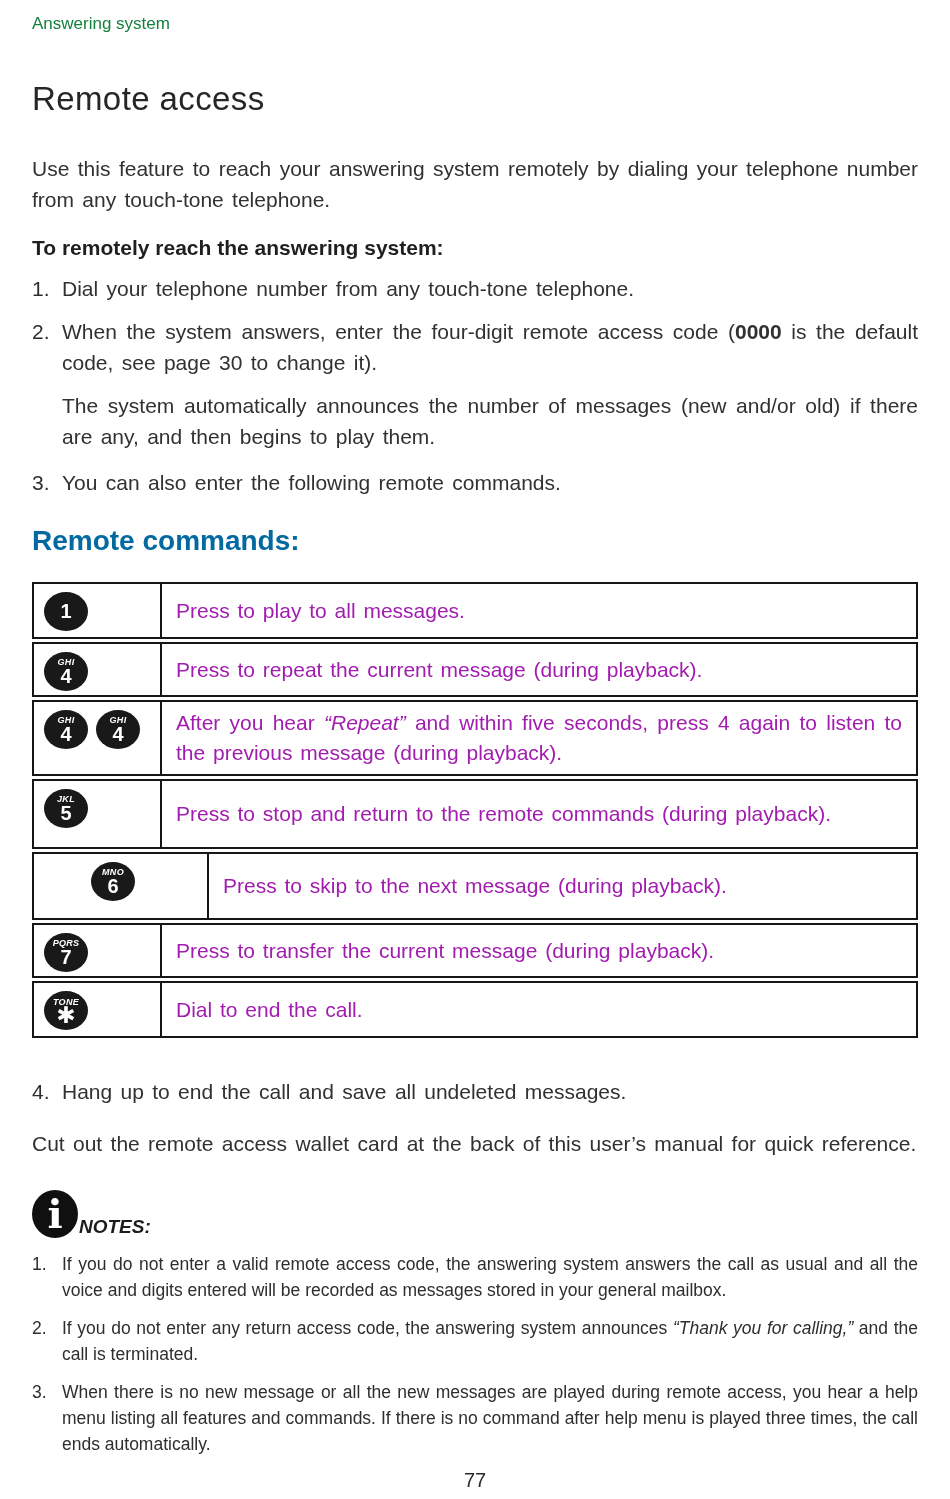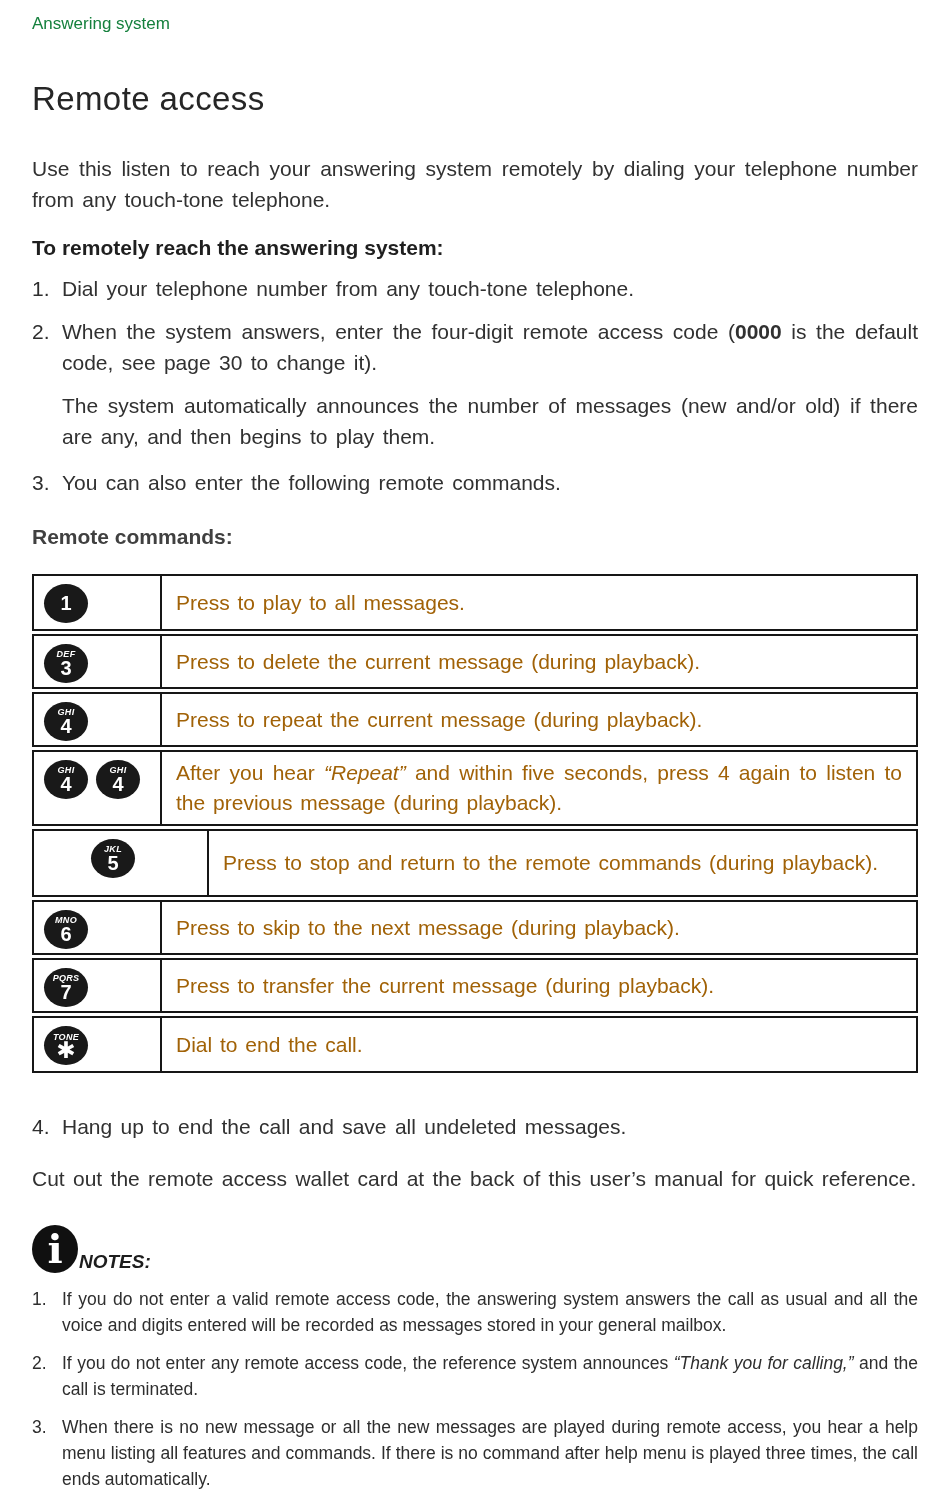--- a/index.html
+++ b/index.html
@@ -20,21 +20,21 @@
   .intro { margin-top:35px; }
 
   .subheading { margin-top:21px; font-size:21px; font-weight:700; color:#1f1f1f; }
 
   .steps { margin-top:13px; }
   .step { display:flex; margin-bottom:12px; font-size:21px; line-height:31px; }
   .step-num { width:30px; flex:none; }
   .step-body { flex:1; text-align:justify; word-spacing:2.5px; color:#313131; }
   .step-extra { margin:0 0 15px 30px; }
 
-  .rc-label { margin-top:27px; font-size:21px; font-weight:700; color:#404040; }
+  .rc-label { margin-top:27px; font-size:28px; font-weight:700; color:#0369a1; }
 
   .cmd-table { margin-top:25px; display:flex; flex-direction:column; gap:3px; }
   .trow { display:flex; border:2px solid #161616; min-height:55px; background:#fff; }
   .trow:first-child { min-height:57px; }
   .trow:nth-child(4) { min-height:70px; }
   .trow:nth-child(5) { min-height:68px;padding-left:47px; }
   .trow:last-child { min-height:57px; }
   .tkey {
     width:128px; flex:none; border-right:2px solid #161616;
     display:flex; align-items:flex-start; gap:8px; padding:8px 0 0 10px;
@@ -42,21 +42,21 @@
   .key {
     width:44px; height:39px; background:#191919; border-radius:50%;
     color:#ffffff; display:flex; flex-direction:column;
     align-items:center; justify-content:center; flex:none;
   }
   .key-letters { font-size:9px; font-weight:700; font-style:italic; line-height:9px; letter-spacing:0.3px; }
   .key-letters:empty { display:none; }
   .key-digit { font-size:20px; font-weight:700; line-height:19px; }
   .key-star .key-digit { font-size:23px; line-height:17px; }
   .ttext { flex:1; display:flex; align-items:center; padding:6px 14px; }
-  .ttext p { font-size:21px; line-height:30px; text-align:justify; word-spacing:2px; color:#a16207; }
+  .ttext p { font-size:21px; line-height:30px; text-align:justify; word-spacing:2px; color:#a21caf; }
 
   .step4 { margin-top:38px; }
   .outro { margin-top:21px; }
 
   .notes-header { margin-top:31px; display:flex; align-items:flex-end; }
   .info-icon {
     width:46px; height:48px; background:#101010; border-radius:50%;
     color:#ffffff; font-family:"DejaVu Serif","Liberation Serif",serif;
     font-weight:700; font-size:40px; line-height:44px;
     display:flex; align-items:center; justify-content:center; flex:none;
@@ -72,21 +72,21 @@
 </style>
 </head>
 <body>
 
 <div class="page">
 
   <div class="doc-header">Answering system</div>
 
   <h1 class="title">Remote access</h1>
 
-  <p class="body-text intro">Use this listen to reach your answering system remotely by dialing your telephone number from any touch-tone telephone.</p>
+  <p class="body-text intro">Use this feature to reach your answering system remotely by dialing your telephone number from any touch-tone telephone.</p>
 
   <div class="subheading">To remotely reach the answering system:</div>
 
   <div class="steps">
     <div class="step">
       <span class="step-num">1.</span>
       <span class="step-body">Dial your telephone number from any touch-tone telephone.</span>
     </div>
     <div class="step">
       <span class="step-num">2.</span>
@@ -108,31 +108,20 @@
         <span class="key">
 
           <span class="key-digit">1</span>
         </span>
       </div>
       <div class="ttext">
           <p>Press to play to all messages.</p>
         </div>
     </div>
 
-    <div class="trow">
-      <div class="tkey">
-        <span class="key">
-          <span class="key-letters">DEF</span>
-          <span class="key-digit">3</span>
-        </span>
-      </div>
-      <div class="ttext">
-          <p>Press to delete the current message (during playback).</p>
-        </div>
-    </div>
 
     <div class="trow">
       <div class="tkey">
         <span class="key">
           <span class="key-letters">GHI</span>
           <span class="key-digit">4</span>
         </span>
       </div>
       <div class="ttext">
           <p>Press to repeat the current message (during playback).</p>
@@ -217,21 +206,21 @@
     <span class="notes-label">NOTES:</span>
   </div>
 
   <div class="notes">
     <div class="note">
       <span class="note-num">1.</span>
       <span class="note-body">If you do not enter a valid remote access code, the answering system answers the call as usual and all the voice and digits entered will be recorded as messages stored in your general mailbox.</span>
     </div>
     <div class="note">
       <span class="note-num">2.</span>
-      <span class="note-body"><span>If you do not enter any remote access code, the reference system announces </span><i>“Thank you for calling,”</i><span> and the call is terminated.</span></span>
+      <span class="note-body"><span>If you do not enter any return access code, the answering system announces </span><i>“Thank you for calling,”</i><span> and the call is terminated.</span></span>
     </div>
     <div class="note">
       <span class="note-num">3.</span>
       <span class="note-body">When there is no new message or all the new messages are played during remote access, you hear a help menu listing all features and commands. If there is no command after help menu is played three times, the call ends automatically.</span>
     </div>
   </div>
 
   <div class="page-num">77</div>
 
 </div>

